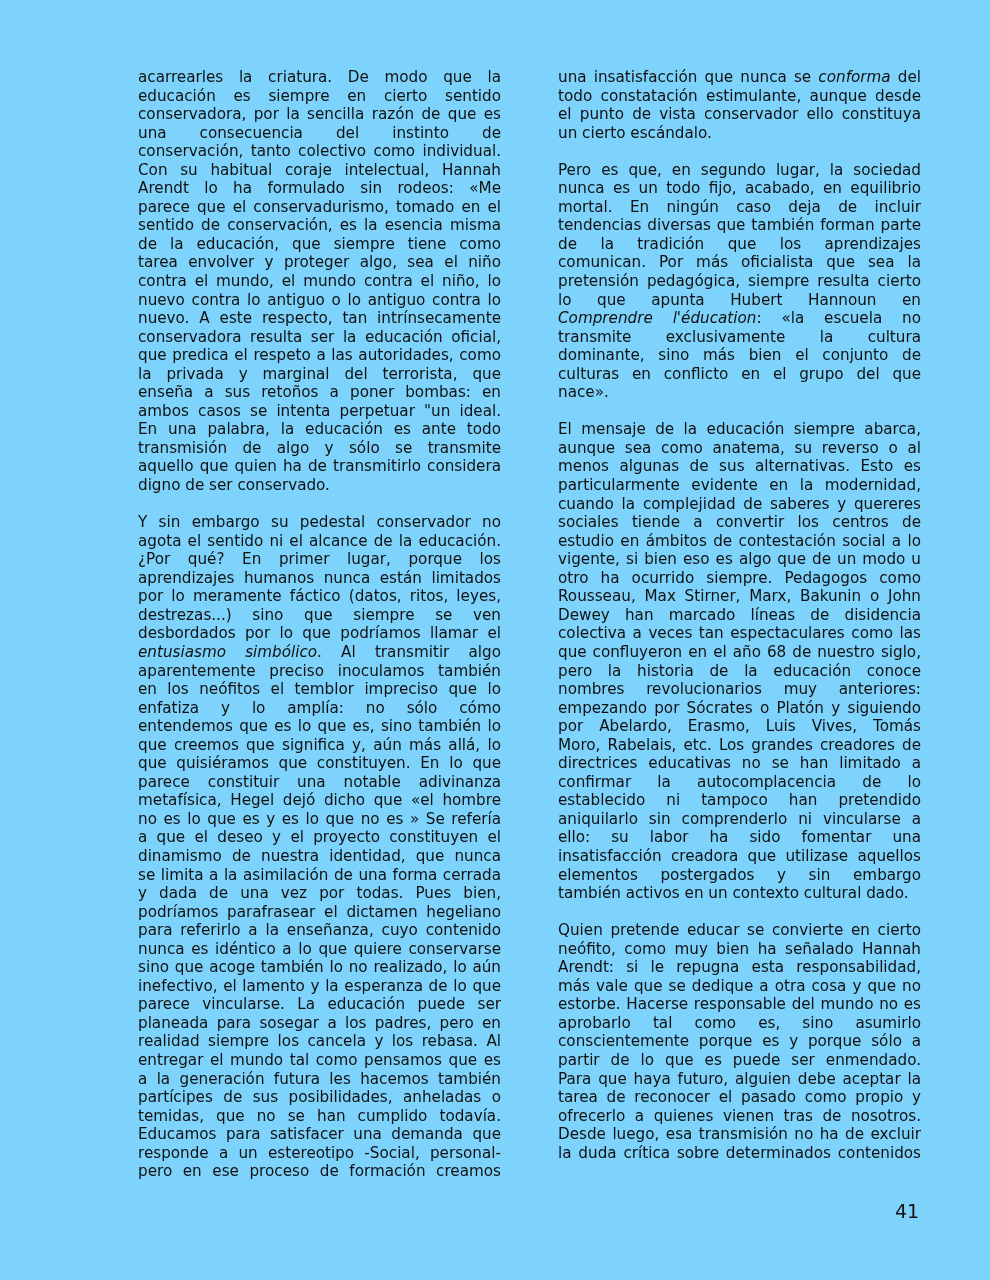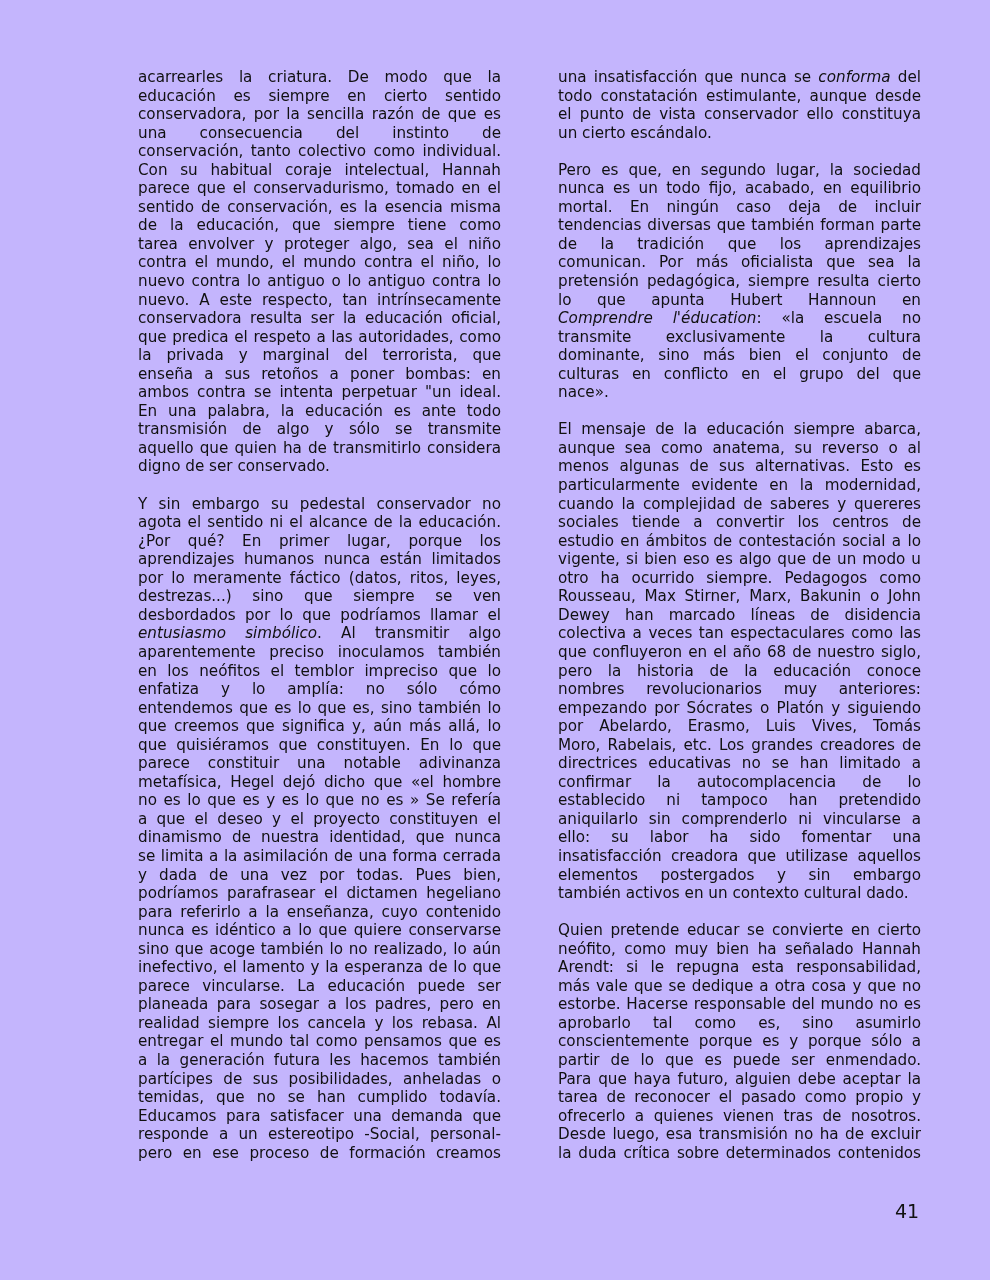--- a/index.html
+++ b/index.html
@@ -1,17 +1,17 @@
 <!DOCTYPE html>
 <html><head>
   <meta charset="utf-8">
   <style>
     html, body { margin: 0; padding: 0; background: #ffffff; }
     body { width: 990px; height: 1280px; position: relative; overflow: hidden; }
-    .page { position: absolute; left: 0; top: 0; width: 990px; height: 1280px; background: #c4b5fd; }
+    .page { position: absolute; left: 0; top: 0; width: 990px; height: 1280px; background: #7dd3fc; }
     .column {
       position: absolute; top: 68px; width: 363px;
       font-family: "DejaVu Sans", sans-serif; font-size: 15.2px; color: #111;
       line-height: 18.55px;
     }
     .col-left { left: 138px; }
     .col-right { left: 558px; }
     .line {
       display: block; white-space: nowrap; height: 18.55px;
       text-align: justify; text-align-last: justify;
@@ -30,32 +30,33 @@
 <div class="page">
 
   <div class="column col-left">
     <div>
       <span class="line">acarrearles la criatura. De modo que la</span>
       <span class="line">educación es siempre en cierto sentido</span>
       <span class="line">conservadora, por la sencilla razón de que es</span>
       <span class="line">una consecuencia del instinto de</span>
       <span class="line">conservación, tanto colectivo como individual.</span>
       <span class="line">Con su habitual coraje intelectual, Hannah</span>
+      <span class="line">Arendt lo ha formulado sin rodeos: «Me</span>
       <span class="line">parece que el conservadurismo, tomado en el</span>
       <span class="line">sentido de conservación, es la esencia misma</span>
       <span class="line">de la educación, que siempre tiene como</span>
       <span class="line">tarea envolver y proteger algo, sea el niño</span>
       <span class="line">contra el mundo, el mundo contra el niño, lo</span>
       <span class="line">nuevo contra lo antiguo o lo antiguo contra lo</span>
       <span class="line">nuevo. A este respecto, tan intrínsecamente</span>
       <span class="line">conservadora resulta ser la educación oficial,</span>
       <span class="line">que predica el respeto a las autoridades, como</span>
       <span class="line">la privada y marginal del terrorista, que</span>
       <span class="line">enseña a sus retoños a poner bombas: en</span>
-      <span class="line">ambos contra se intenta perpetuar "un ideal.</span>
+      <span class="line">ambos casos se intenta perpetuar "un ideal.</span>
       <span class="line">En una palabra, la educación es ante todo</span>
       <span class="line">transmisión de algo y sólo se transmite</span>
       <span class="line">aquello que quien ha de transmitirlo considera</span>
       <span class="line last">digno de ser conservado.</span>
     </div>
     <span class="gap"></span>
     <div>
       <span class="line">Y sin embargo su pedestal conservador no</span>
       <span class="line">agota el sentido ni el alcance de la educación.</span>
       <span class="line">¿Por qué? En primer lugar, porque los</span>

